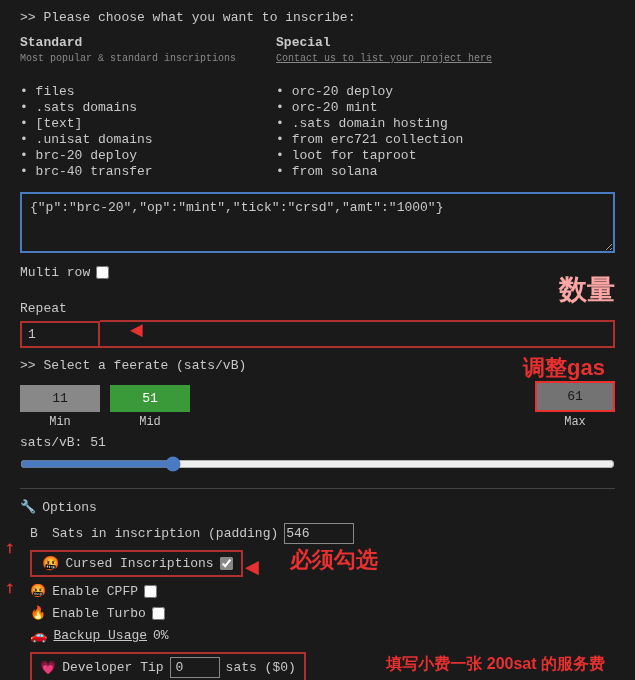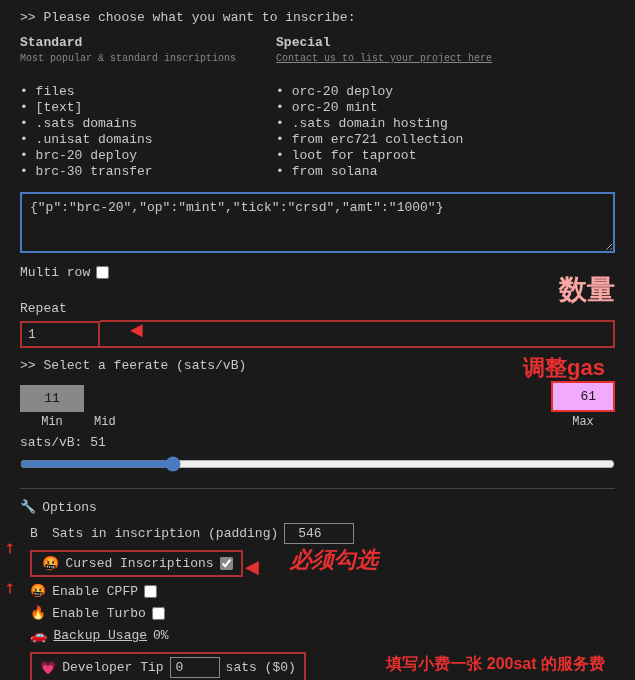--- a/index.html
+++ b/index.html
@@ -126,40 +126,39 @@
       align-items: flex-end;
     }
     .feerate-btn-group {
       display: flex;
       flex-direction: column;
       align-items: center;
     }
     .feerate-btn {
       font-family: 'Courier New', Courier, monospace;
       font-size: 13px;
-      padding: 6px 17px;
-      width: 64px;
+      padding: 6px 4px;
+      width: 80px;
       text-align: center;
       border: none;
       cursor: pointer;
       margin-bottom: 3px;
     }
     .feerate-btn.min {
       background: #888;
       color: #1a1a1a;
     }
     .feerate-btn.mid {
       background: #3a9a3a;
       color: #fff;
     }
     .feerate-btn.max {
-      background: #f0abfc;
+      background: #737373;
       color: #1a1a1a;
       border: 2px solid #e83030;
-      text-align: right;
     }
     .feerate-btn-label {
       color: #c8c8c8;
       font-size: 12px;
     }
     .feerate-section {
       position: relative;
       margin-bottom: 8px;
     }
     .sats-vb {
@@ -208,21 +207,21 @@
     .option-label-text {
       color: #c8c8c8;
       font-size: 13px;
     }
     .option-input {
       background: #1a1a1a;
       border: 1px solid #888;
       color: #c8c8c8;
       font-family: 'Courier New', Courier, monospace;
       font-size: 13px;
-      padding: 2px 13px;
+      padding: 2px 1px;
       width: 70px;
       outline: none;
     }
     .option-checkbox {
       width: 13px;
       height: 13px;
       accent-color: #888;
     }
     .cursed-icon {
       font-size: 14px;
@@ -285,25 +284,25 @@
   
   <div class="title-line">&gt;&gt; Please choose what you want to inscribe:</div>
 
   
   <div class="columns">
     <div>
       <div class="col-header">Standard</div>
       <div class="col-sub">Most popular &amp; standard inscriptions</div>
       <ul class="col-list">
         <li>files</li>
+        <li>.sats domains</li>
         <li>[text]</li>
-        <li>.sats domains</li>
         <li>.unisat domains</li>
         <li>brc-20 deploy</li>
-        <li>brc-30 transfer</li>
+        <li>brc-40 transfer</li>
       </ul>
     </div>
     <div>
       <div class="col-header">Special</div>
       <div class="col-sub"><a href="#">Contact us to list your project here</a></div>
       <ul class="col-list">
         <li>orc-20 deploy</li>
         <li>orc-20 mint</li>
         <li>.sats domain hosting</li>
         <li>from erc721 collection</li>
@@ -347,20 +346,21 @@
     <div style="position:absolute; right:10px; top:-5px;">
       <span style="color:#e83030; font-size:22px; font-weight:bold; font-family:sans-serif;">调整gas</span>
     </div>
 
     <div class="feerate-buttons">
       <div class="feerate-btn-group">
         <button class="feerate-btn min">11</button>
         <span class="feerate-btn-label">Min</span>
       </div>
       <div class="feerate-btn-group">
+        <button class="feerate-btn mid">51</button>
         <span class="feerate-btn-label">Mid</span>
       </div>
 
       <div style="flex:1;"></div>
       <div class="feerate-btn-group">
         <button class="feerate-btn max">61</button>
         <span class="feerate-btn-label">Max</span>
       </div>
     </div>
 
@@ -389,21 +389,21 @@
       <input type="text" class="option-input" value="546" style="">
     </div>
 
     <div style="position:relative; margin-bottom:6px;">
       <div style="display:flex; align-items:center; gap:6px; padding: 3px 8px 3px 10px; border: 2px solid #b03030; width: fit-content; margin-left:10px;">
         <span class="cursed-icon">🤬</span>
         <span class="cursed-label">Cursed Inscriptions</span>
         <input type="checkbox" class="option-checkbox" checked="" style="">
       </div>
 
-      <div style="position:absolute; left:270px; top:-5px; display:flex; align-items:flex-start; gap:6px;font-style:italic;">
+      <div style="position:absolute; left:270px; top:-5px; display:flex; align-items:flex-start; gap:6px;">
         <span style="color:#e83030; font-size:22px; font-weight:bold; font-family:sans-serif;">必须勾选</span>
       </div>
 
       <div style="position:absolute; left:225px; top:5px; color:#e83030; font-size:24px;">◄</div>
     </div>
 
     <div class="cpfp-row">
       <span>🤬</span>
       <span class="option-label-text">Enable CPFP</span>
       <input type="checkbox" class="option-checkbox" style="">

